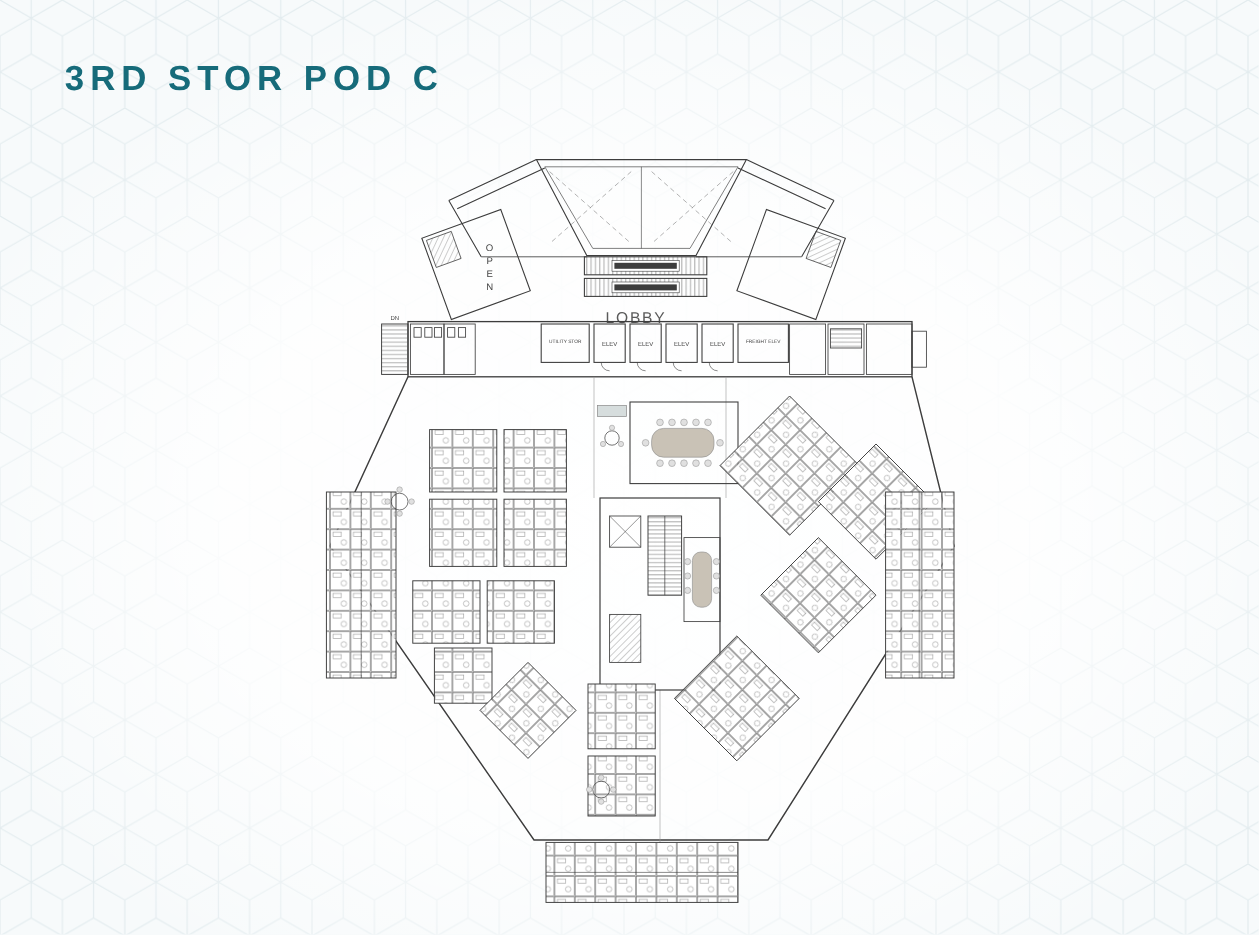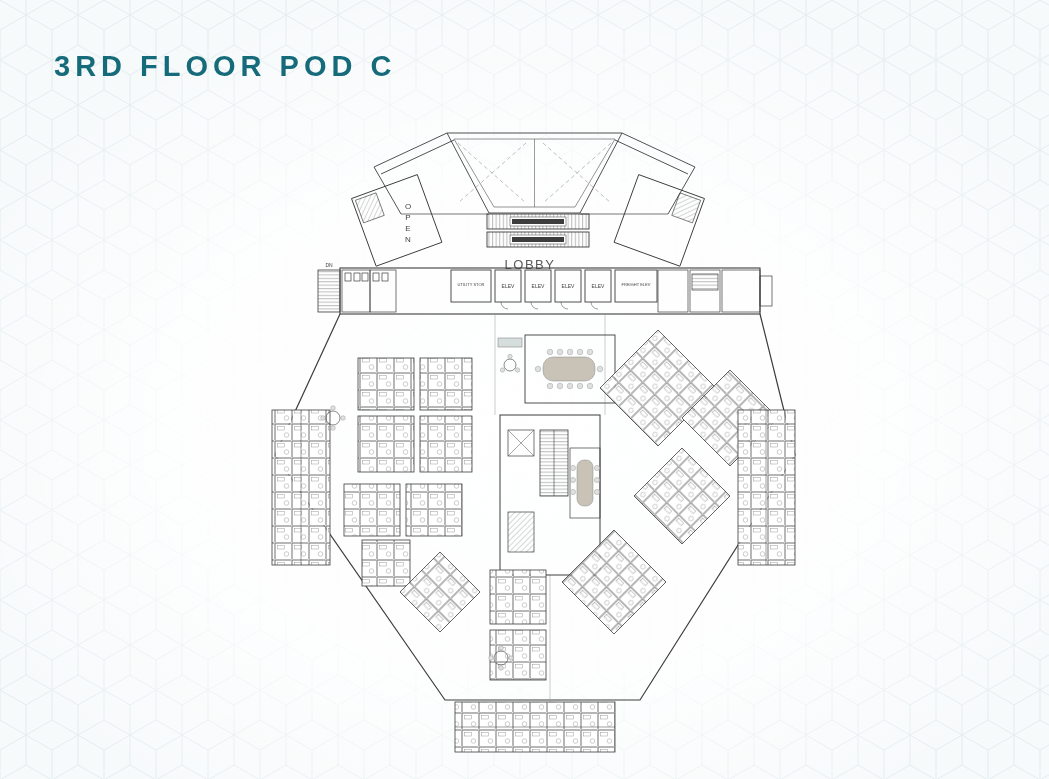--- a/index.html
+++ b/index.html
@@ -28,21 +28,21 @@
         <stop offset="0%" stop-color="#ffffff" stop-opacity="0.96"></stop>
         <stop offset="55%" stop-color="#ffffff" stop-opacity="0.85"></stop>
         <stop offset="100%" stop-color="#ffffff" stop-opacity="0"></stop>
       </radialGradient>
     </defs>
     <rect width="100%" height="100%" fill="#f7fafb"></rect>
     <rect width="100%" height="100%" fill="url(#bgHex)"></rect>
     <rect width="100%" height="100%" fill="url(#bgFade)"></rect>
   </svg>
 
-  <h1 class="title">3RD FLOOR POD C</h1>
+  <h1 class="title">3RD STOR POD C</h1>
 
   <svg class="plan" viewBox="0 0 540 640">
     <defs>
       <pattern id="cub" width="17" height="17" patternUnits="userSpaceOnUse">
         <rect x="0.5" y="0.5" width="16" height="16" fill="#ffffff" stroke="#6f6f6f" stroke-width="0.5"></rect>
         <rect x="2.5" y="2.5" width="7" height="3.5" fill="none" stroke="#909090" stroke-width="0.45"></rect>
         <circle cx="11.5" cy="11" r="2.3" fill="none" stroke="#909090" stroke-width="0.45"></circle>
       </pattern>
       <pattern id="cubR" width="17" height="17" patternUnits="userSpaceOnUse" patternTransform="rotate(45)">
         <rect x="0.5" y="0.5" width="16" height="16" fill="#ffffff" stroke="#6f6f6f" stroke-width="0.5"></rect>

